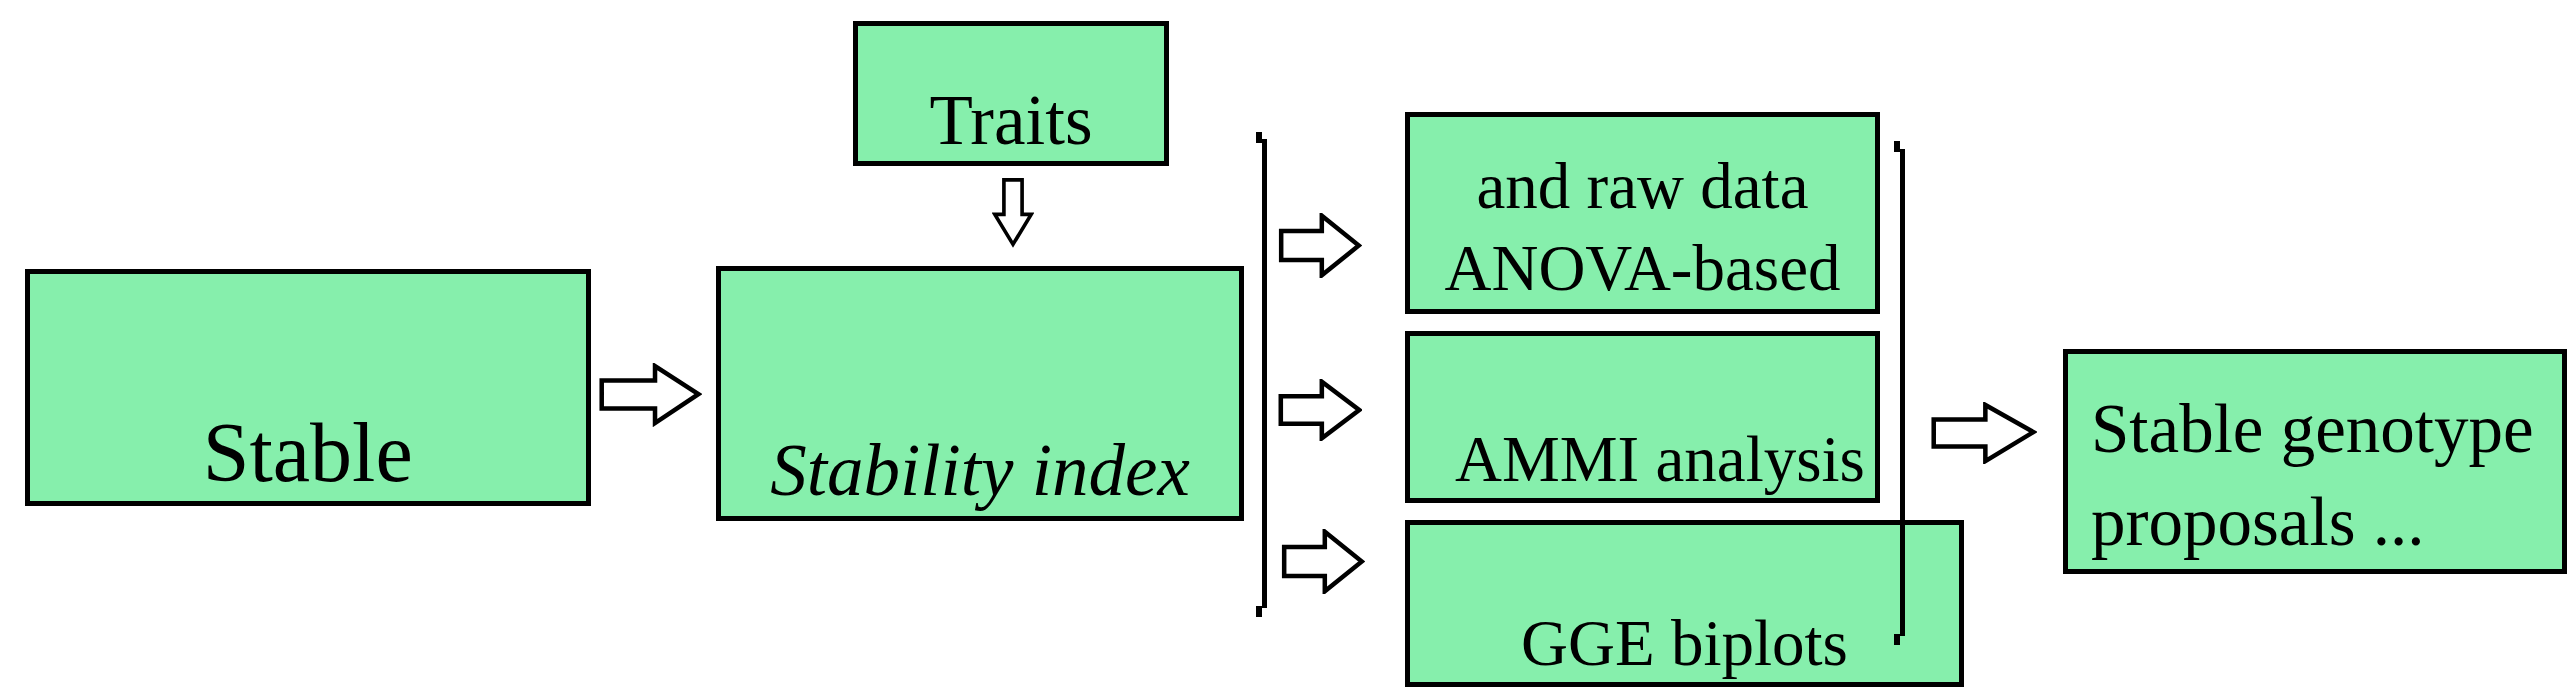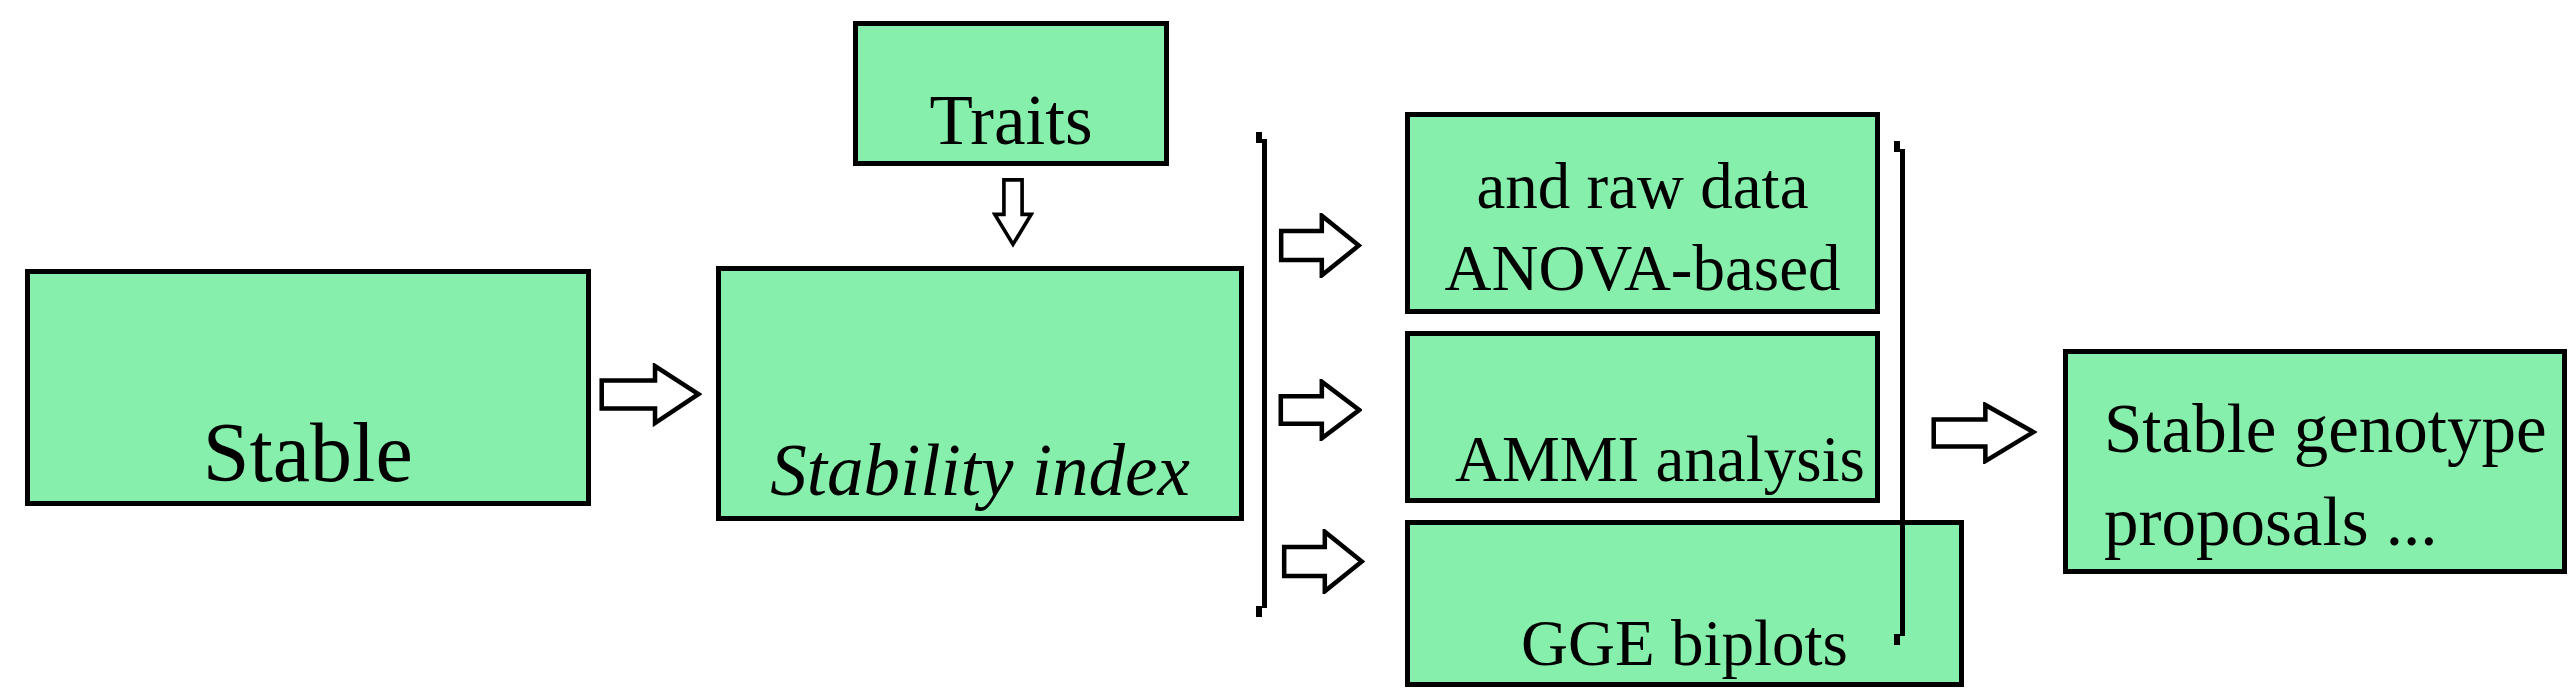--- a/index.html
+++ b/index.html
@@ -31,21 +31,21 @@
   }
   .box .line { display: block; white-space: pre; }
 
   #box-alfalfa   { left: 12.7px;   top: 269px; width: 566px; height: 237px; font-size: 84px; line-height: 96px; }
   #box-traits    { left: 841px;  top: 21px;  width: 316px; height: 145px; font-size: 71px; line-height: 82px; }
   #box-stability { left: 704px;  top: 266px; width: 528px; height: 255px; font-size: 73px; line-height: 91px; font-style: italic; }
   #box-anova     { left: 1393px; top: 112px; width: 475px; height: 202px; font-size: 65px; line-height: 82px; }
   #box-ammi      { left: 1393px; top: 331px; width: 475px; height: 172px; font-size: 65px; line-height: 78px; padding-left: 35px; }
   #box-gge       { left: 1393px; top: 520px; width: 559px; height: 167px; font-size: 65px; line-height: 78px; }
   #box-stable    { left: 2051px; top: 349px; width: 504px; height: 225px; font-size: 69px; line-height: 93px;
-                   align-items: flex-start; text-align: left; padding-left: 36px; }
+                   align-items: flex-start; text-align: left; padding-left: 23px; }
 
   .arrow { position: absolute; }
 
   
   .bracket-part { position: absolute; background: #000000; }
 </style>
 </head>
 <body>
 
 <div id="canvas">

